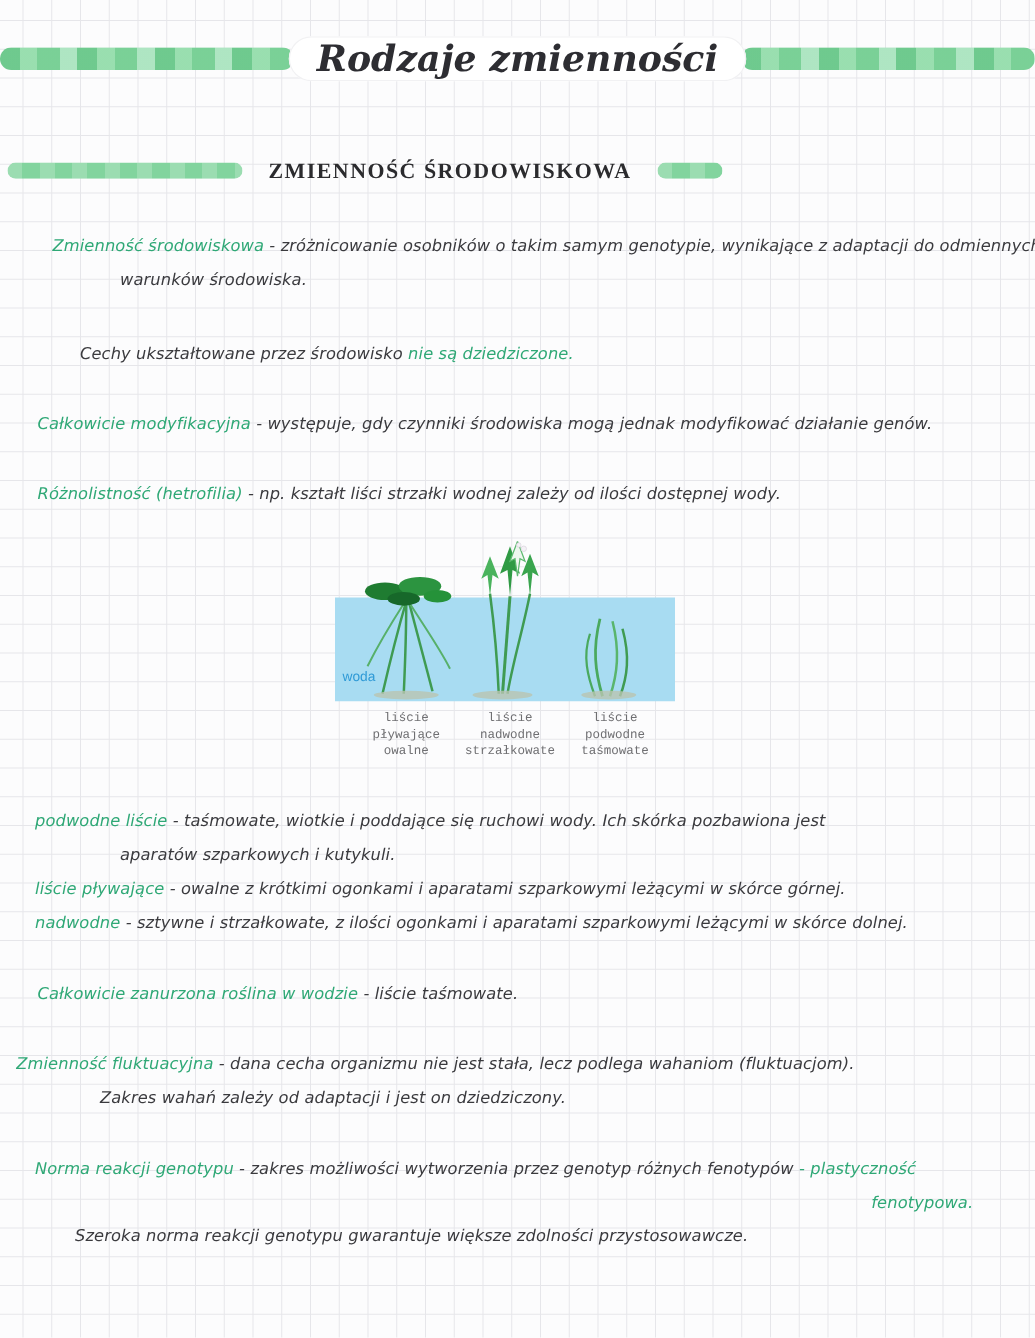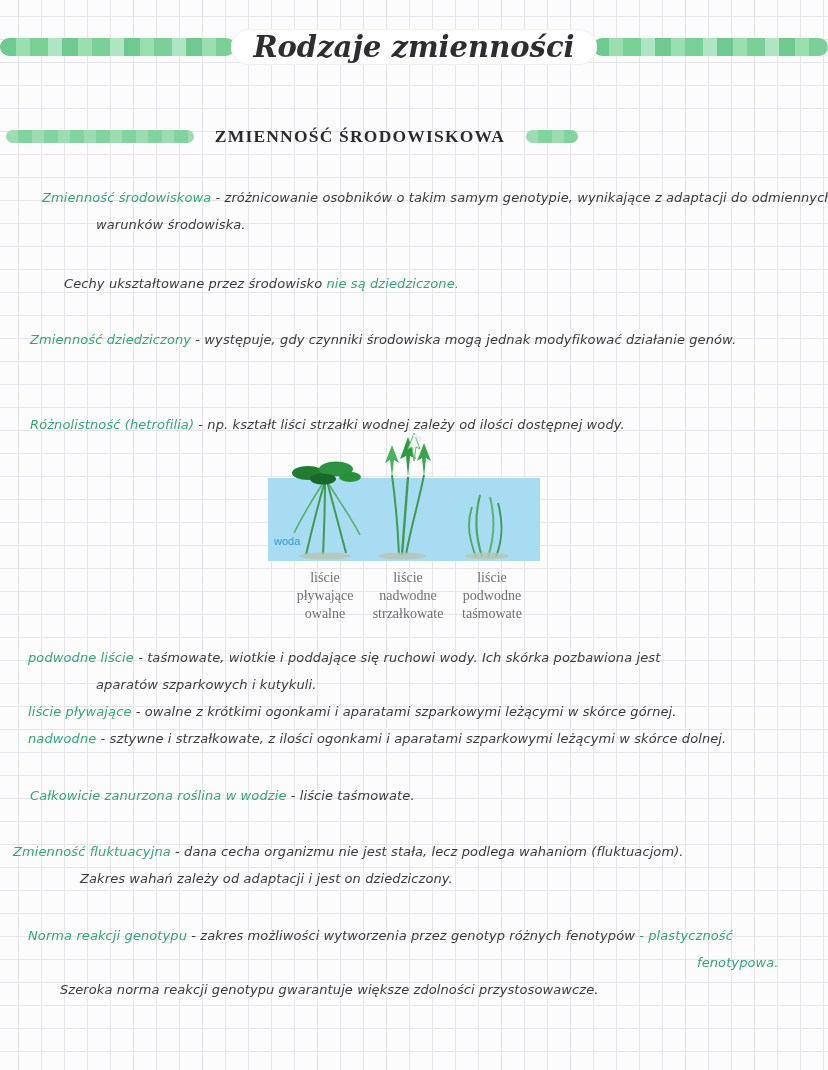--- a/index.html
+++ b/index.html
@@ -63,23 +63,23 @@
     letter-spacing: .1px; white-space: nowrap; line-height: 1.25;
   }
   .green { color: #2fa876; }
   .ink   { color: #3a3a3e; }
 
   
   .figure { position: absolute; left: 268px; top: 433px; width: 249px; height: 176px; }
   .figure svg { display: block; }
   .plant-label {
     position: absolute; top: 136px; width: 110px;
-    text-align: center; font-size: 14px; font-style: normal;
+    text-align: center; font-size: 10px; font-style: normal;
     color: #6f6f72; line-height: 1.3; white-space: pre-line;
-    font-family: Liberation Serif, serif;
+    font-family: Liberation Mono, monospace;
   }
   .pl-0 { left: 2px; }
   .pl-1 { left: 85px; }
   .pl-2 { left: 169px; }
 </style>
 </head>
 <body>
 
 <div class="title-row">
   <div class="marker"></div>
@@ -98,24 +98,24 @@
 <div class="line" style="top:190px; left:42px;">
   <span class="green">Zmienność środowiskowa</span><span class="ink"> - zróżnicowanie osobników o takim samym genotypie, wynikające z adaptacji do odmiennych</span>
 </div>
 <div class="line ink" style="top:217px; left:96px;text-align:center;">warunków środowiska.</div>
 
 <div class="line" style="top:276px; left:64px;">
   <span class="ink">Cechy ukształtowane przez środowisko </span><span class="green">nie są dziedziczone.</span>
 </div>
 
 <div class="line" style="top:332px; left:30px;">
-  <span class="green">Zmienność dziedziczony</span><span class="ink"> - występuje, gdy czynniki środowiska mogą jednak modyfikować działanie genów.</span>
+  <span class="green">Całkowicie modyfikacyjna</span><span class="ink"> - występuje, gdy czynniki środowiska mogą jednak modyfikować działanie genów.</span>
 </div>
 
-<div class="line" style="top:388px; left:30px;margin-top:29px;">
+<div class="line" style="top:388px; left:30px;">
   <span class="green">Różnolistność (hetrofilia)</span><span class="ink"> - np. kształt liści strzałki wodnej zależy od ilości dostępnej wody.</span>
 </div>
 
 <div class="figure">
   <svg width="272" height="132" viewBox="0 0 272 132" xmlns="http://www.w3.org/2000/svg">
 
     <rect x="0" y="45" width="272" height="83" fill="#a8dcf2"></rect>
 
     <g>
       <path d="M57,48 C50,72 44,96 38,122" stroke="#3f9b52" stroke-width="2" fill="none"></path>

